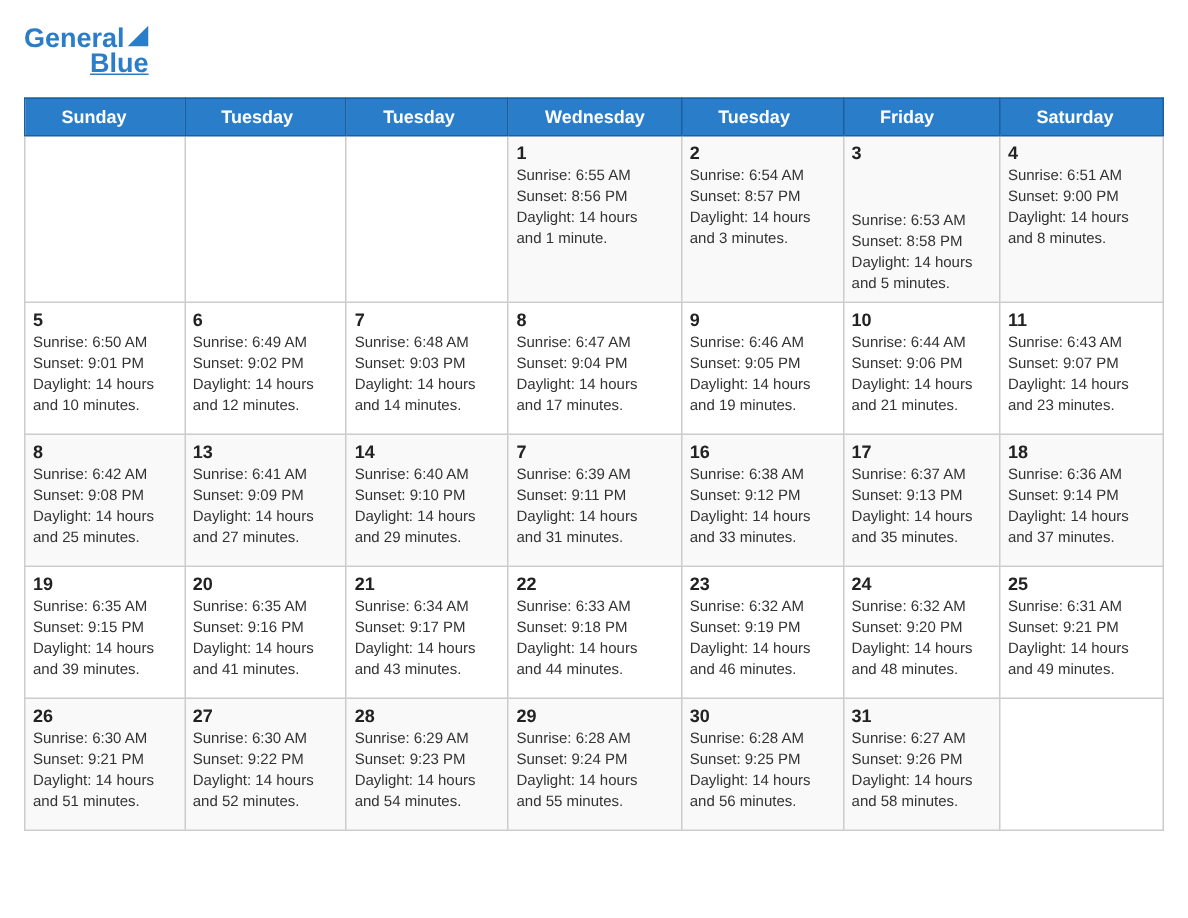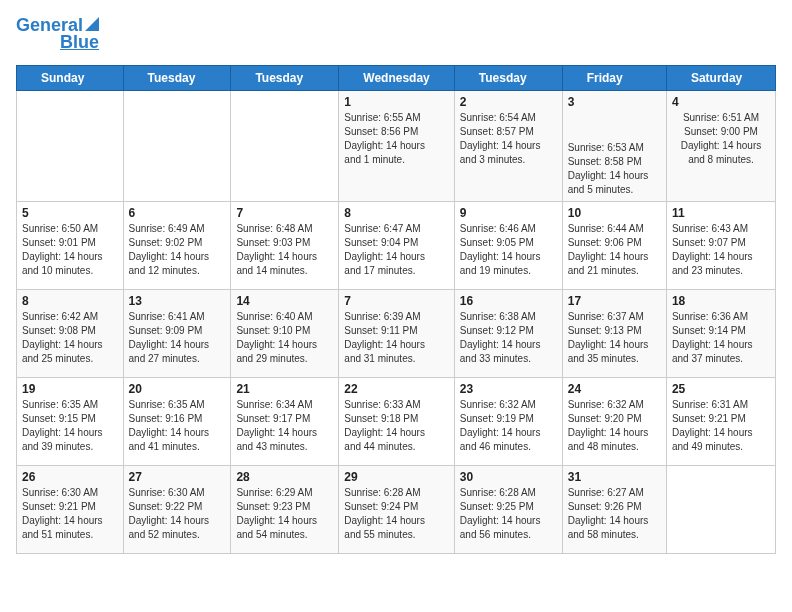--- a/index.html
+++ b/index.html
@@ -146,21 +146,21 @@
         </td>
         <td>
           <span class="day-number">3</span>
           <div class="day-info" style="white-space: pre-line; margin-top: 32px;">Sunrise: 6:53 AM
 Sunset: 8:58 PM
 Daylight: 14 hours
 and 5 minutes.</div>
         </td>
         <td>
           <span class="day-number">4</span>
-          <div class="day-info" style="white-space: pre-line; text-align: center;">Sunrise: 6:51 AM
+          <div class="day-info" style="white-space: pre-line;">Sunrise: 6:51 AM
 Sunset: 9:00 PM
 Daylight: 14 hours
 and 8 minutes.</div>
         </td>
       </tr>
       <tr>
         <td>
           <span class="day-number">5</span>
           <div class="day-info" style="white-space: pre-line;">Sunrise: 6:50 AM
 Sunset: 9:01 PM

